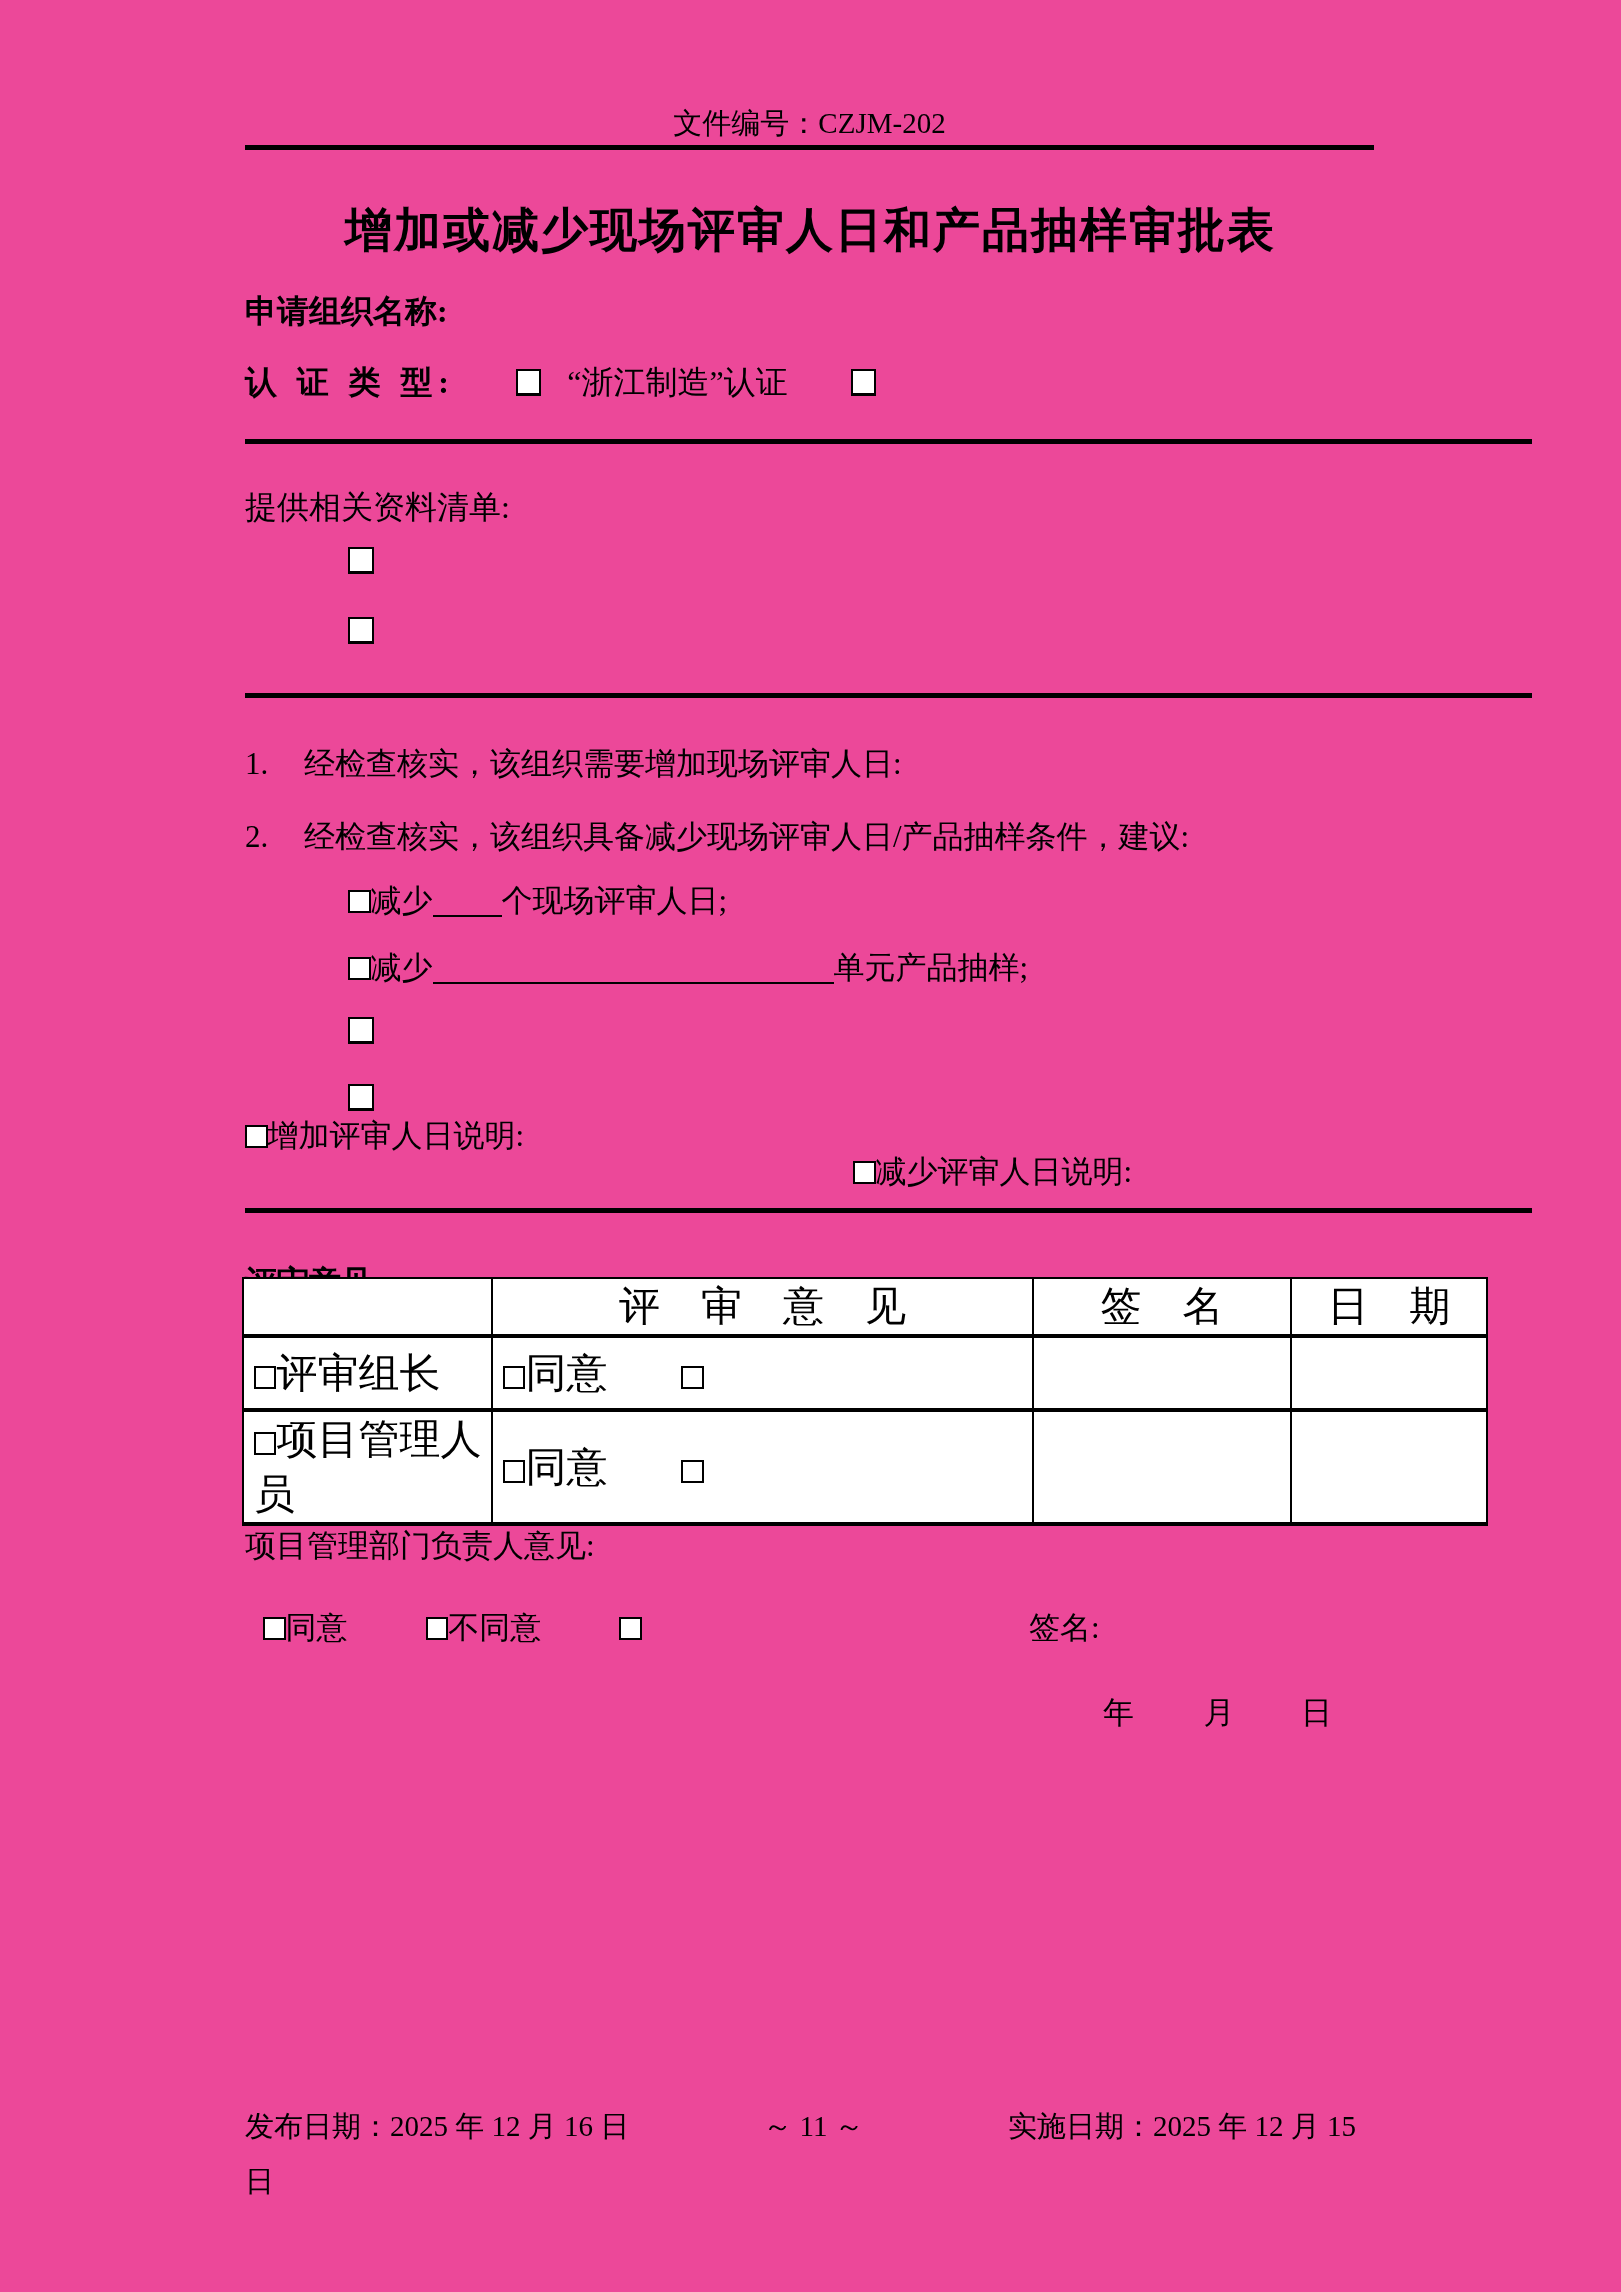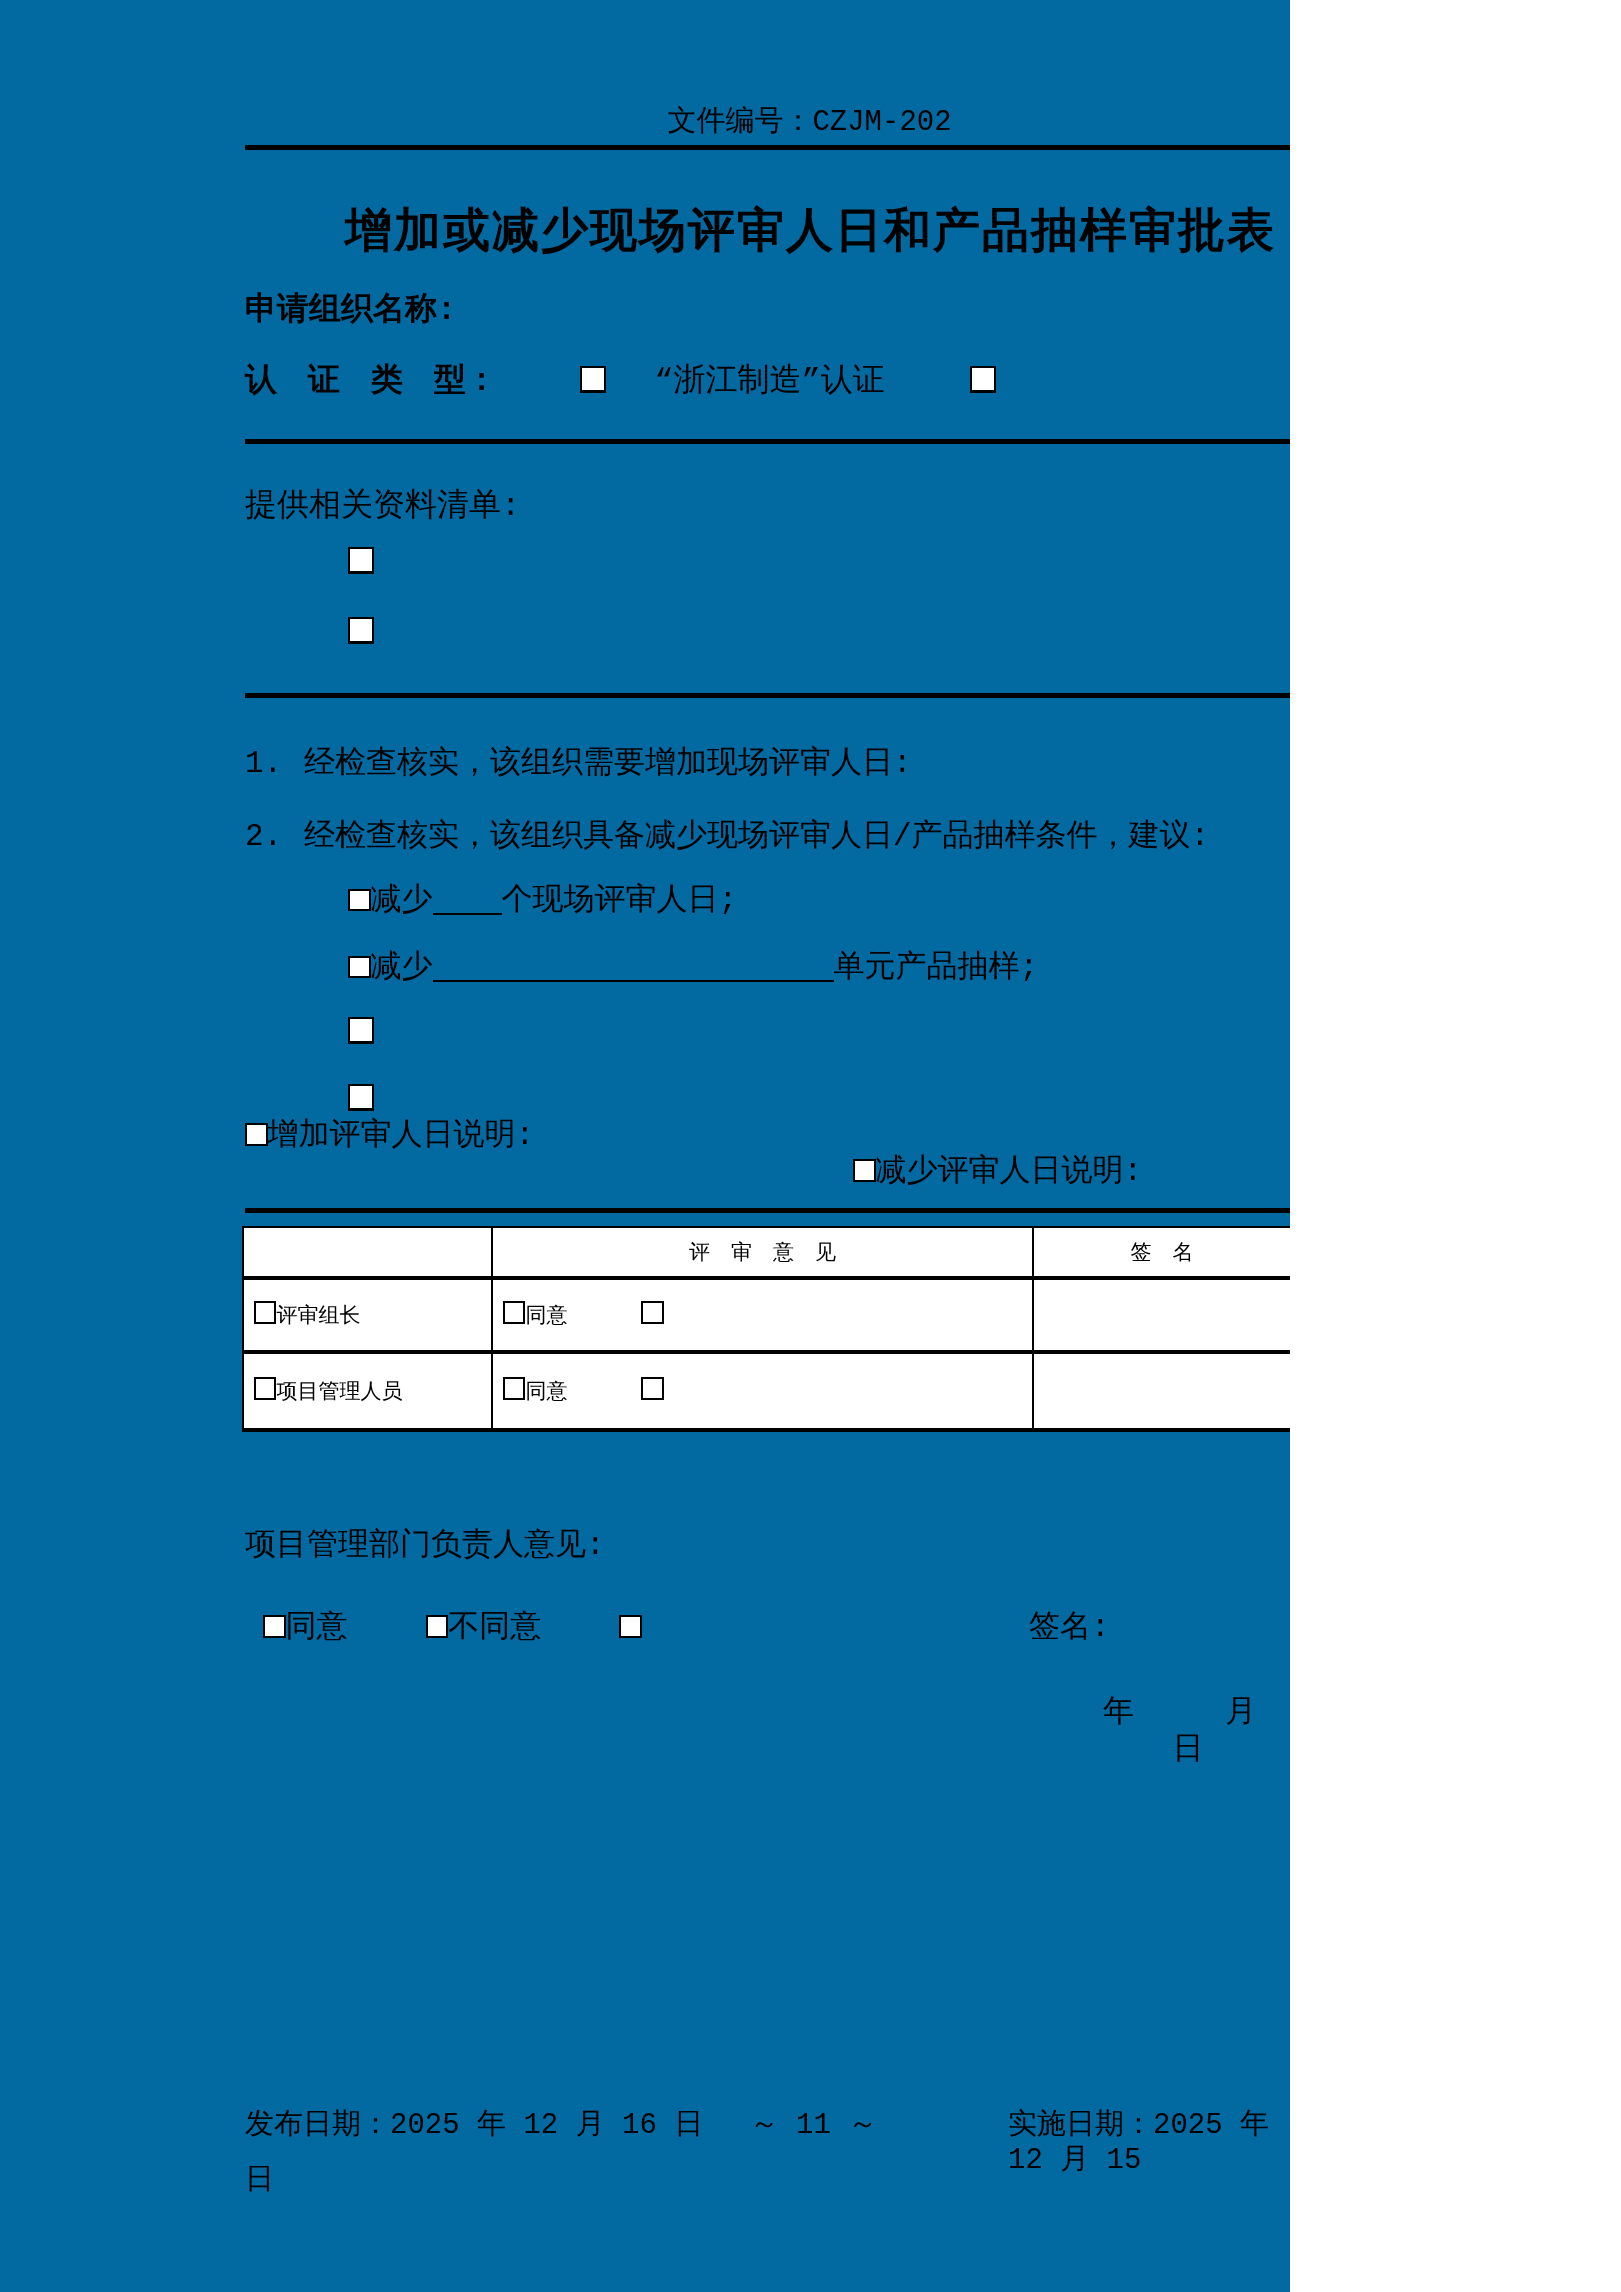--- a/index.html
+++ b/index.html
@@ -1,20 +1,20 @@
 <!DOCTYPE html>
 <html><head>
 <meta charset="utf-8">
 <style>
   html,body{margin:0;padding:0;background:#ffffff;}
   .page{
     position:relative;
-    width:1290px;height:2293px;
-    background:#0369a1;
-    font-family:Liberation Mono, monospace;
+    width:1621px;height:2293px;
+    background:#ec4899;
+    font-family:Liberation Serif, serif;
     color:#000;
     overflow:hidden;
   }
   .abs{position:absolute;}
   .rule{position:absolute;background:#000;}
   .cb{
     display:inline-block;
     width:21.6px;height:21.6px;
     border:2.9px solid #000;
     border-bottom-width:3.9px;
@@ -27,25 +27,25 @@
     height:1em;
     border-bottom:2.9px solid #000;
     vertical-align:-5.9px;
   }
   .b{font-weight:bold;}
   .t32{font-size:31px;line-height:1.2;}
   .t33{font-size:32px;line-height:1.2;}
   .t30{font-size:29px;line-height:1.2;}
   .title{font-size:47px;font-weight:bold;letter-spacing:2px;}
   table.review{
-    position:absolute;left:242px;top:1226px;
+    position:absolute;left:242px;top:1277px;
     width:1244px;
     border-collapse:collapse;
     table-layout:fixed;
-    font-size:21px;
+    font-size:41px;
   }
   table.review td{
     border:2.9px solid #000;
     padding:0 0 0 9.8px;
     vertical-align:middle;
     background:#fff;
   }
   table.review tr.hdr td{border-bottom-width:4.9px;text-align:center;padding:0;}
   table.review tr.r1 td{border-bottom-width:4.9px;}
   table.review tr.r2 td{border-bottom-width:4.9px;}

